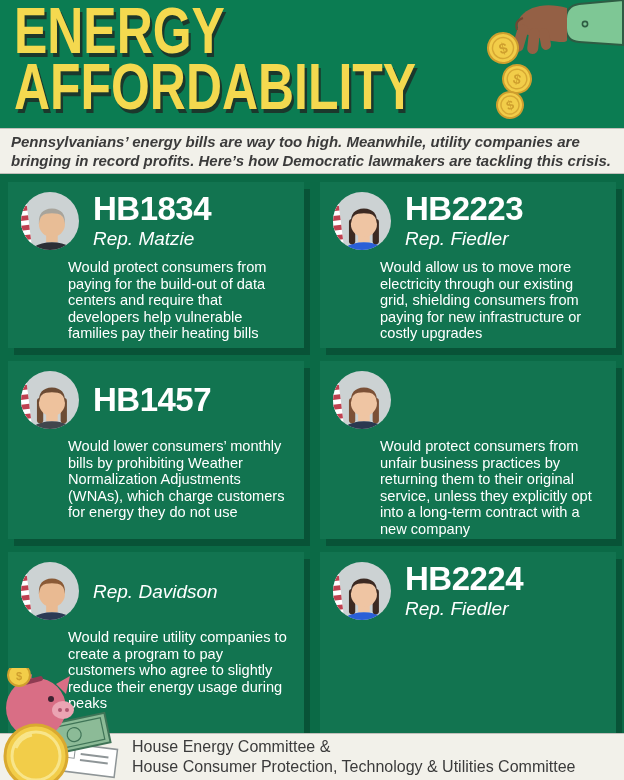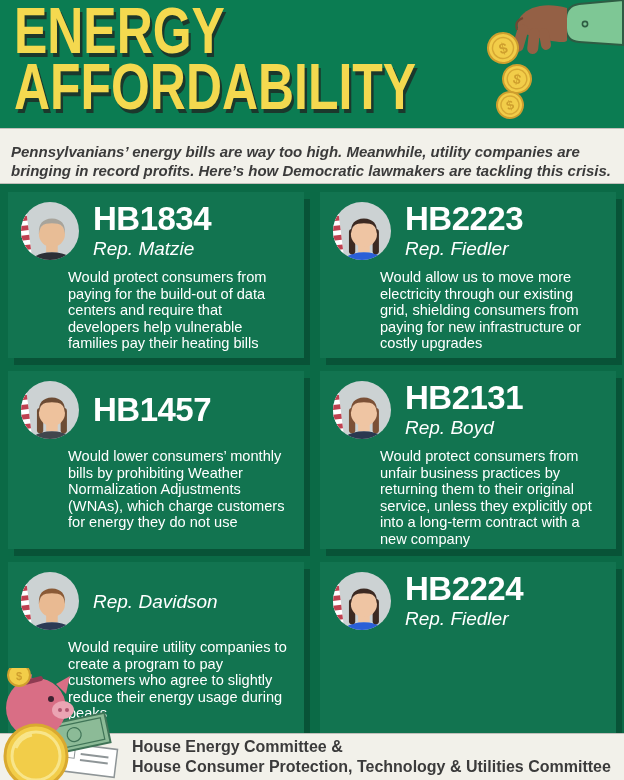--- a/index.html
+++ b/index.html
@@ -17,35 +17,35 @@
 
   .header{position:relative; height:128px; background:var(--header_green); overflow:hidden;}
   .title{position:absolute; left:14px; top:3px;}
   .title-line{
     font-size:64px; font-weight:bold; line-height:56px; letter-spacing:0;
     color:var(--title_yellow); text-shadow:3px 4px 0 var(--title_shadow);
     transform:scaleX(.78); transform-origin:left top; white-space:nowrap;
   }
   .hand-svg{position:absolute; right:0; top:0; width:152px; height:126px;}
 
-  .band{background:var(--band_bg); padding:14px 11px 3px; border-top:1px solid rgba(0,0,0,.2); border-bottom:1px solid rgba(0,0,0,.2);}
+  .band{background:var(--band_bg); padding:4px 11px 3px; border-top:1px solid rgba(0,0,0,.2); border-bottom:1px solid rgba(0,0,0,.2);}
   .band p{font-size:15px; font-weight:bold; font-style:italic; line-height:1.24; color:var(--text_dark); white-space:nowrap;}
 
   .grid{padding:8px 8px 0; display:grid; grid-template-columns:1fr 1fr; grid-template-rows:166px 178px 184px; gap:13px 16px;}
   .card{background:var(--tile_green); box-shadow:6px 7px 0 rgba(4,48,31,.38); padding:10px 13px 0;}
   .card-head{display:flex; align-items:center;}
   .avatar{width:58px; height:58px; flex:none; border-radius:50%; overflow:hidden; display:block;}
   .avatar svg{display:block; width:100%; height:100%;}
   .head-text{margin-left:14px;}
   .bill-number{font-size:33px; font-weight:bold; letter-spacing:-.5px; line-height:1.02; color:var(--text_white);}
   .rep-name{font-size:19px; color:var(--text_white); margin-top:2px;font-style:italic;}
   .bill-desc{margin-top:9px; font-size:14.6px; line-height:1.13; color:var(--text_white);margin-left:47px;}
 
   .footer{position:absolute; left:0; right:0; bottom:0; height:47px; background:var(--band_bg); padding:3px 4px 0 132px; border-top:1px solid rgba(0,0,0,.2);}
-  .footer p{font-size:16px; font-weight:bold; line-height:1.26; color:var(--text_dark); white-space:nowrap;}
+  .footer p{font-size:16px; font-weight:normal; line-height:1.26; color:var(--text_dark); white-space:nowrap;}
   .piggy-svg{position:absolute; left:0; bottom:0; width:140px; height:112px;}
 </style>
 </head>
 <body>
 
 <div class="page">
 
   <div class="header">
     <div class="title">
       <div class="title-line">ENERGY</div>
@@ -192,24 +192,20 @@
               <rect x="-16" y="-4" width="14" height="22" fill="#33497e"></rect>
             </g>
             <rect x="26" y="40" width="12" height="12" fill="var(--skin)"></rect>
             <ellipse cx="32" cy="70" rx="27" ry="18" fill="var(--shirt)"></ellipse>
             <rect x="16.5" y="28" width="6.5" height="26" rx="3" fill="var(--hairside)"></rect>
             <rect x="41" y="28" width="6.5" height="26" rx="3" fill="var(--hairside)"></rect>
             <circle cx="32" cy="33" r="13.5" fill="var(--skin)"></circle>
             <path d="M18.5 33 Q17.5 17.5 32 17 Q46.5 17.5 45.5 33 Q44.5 23.5 38 22.5 Q32 21.5 26 22.5 Q19.5 23.5 18.5 33 Z" fill="var(--hair)"></path>
           </svg>
         </span>
-        <div class="head-text">
-          <div class="bill-number">HB2131</div>
-          <div class="rep-name">Rep. Boyd</div>
-        </div>
       </div>
       <p class="bill-desc">Would protect consumers from unfair business practices by returning them to their original service, unless they explicitly opt into a long-term contract with a new company</p>
     </article>
 
     <article class="card">
       <div class="card-head">
         <span class="avatar" style="--hair: #8a5a36; --hairside: transparent; --skin: #e9ba92; --shirt: #2c3a55;">
           <svg viewBox="0 0 60 60" aria-hidden="true">
             <rect width="60" height="60" fill="#ccd2d3"></rect>
             <g transform="rotate(-7 8 30)">

